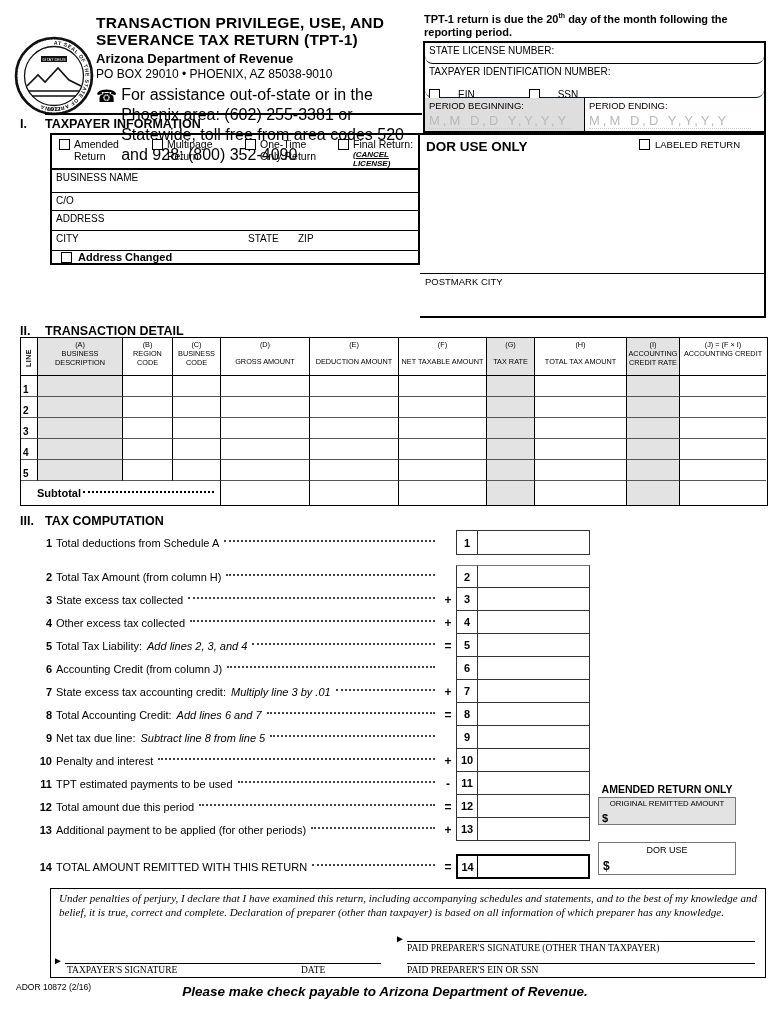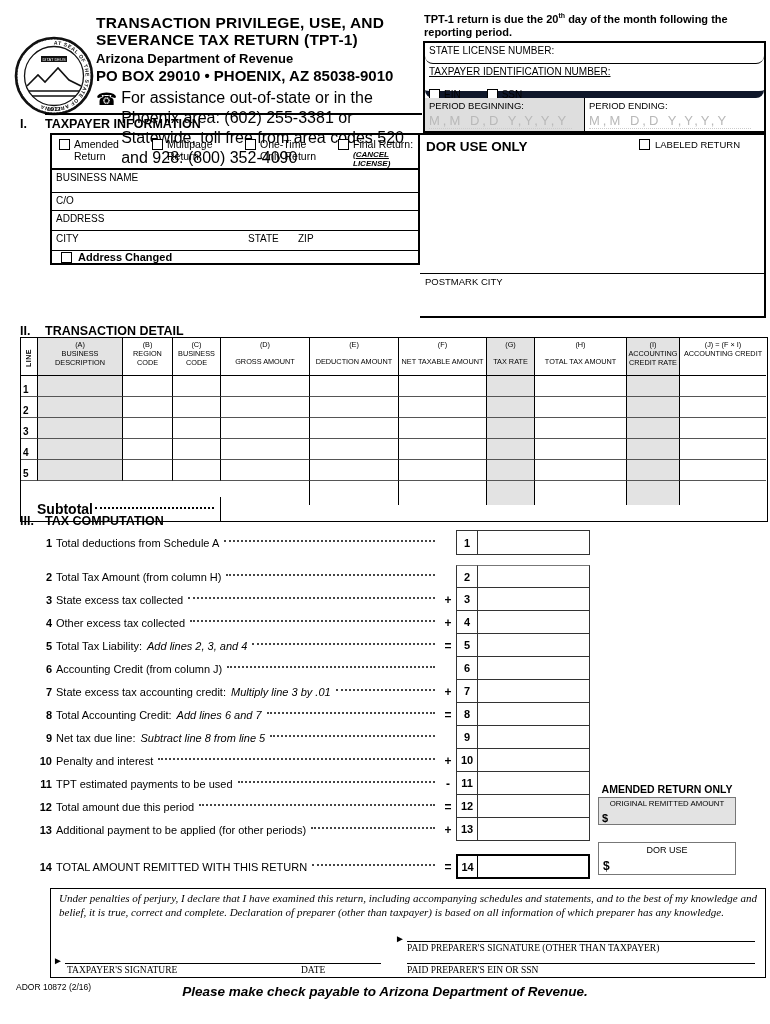--- a/index.html
+++ b/index.html
@@ -6,37 +6,37 @@
   #page{position:relative;width:770px;height:1024px;background:#fff;color:#000;
         font-family:"Liberation Sans",sans-serif;overflow:hidden;}
   .abs{position:absolute;}
   .cb{display:inline-block;width:11px;height:11px;border:1.5px solid #000;background:#fff;
       box-sizing:border-box;flex:none;}
   
   #seal{left:14px;top:36px;width:80px;height:80px;}
   #title-block{left:96px;top:14px;width:330px;line-height:1.12;}
   .ttl{font-size:15.5px;font-weight:bold;letter-spacing:.2px;}
   .agency{font-size:13px;font-weight:bold;margin-top:3px;}
-  .po{font-size:15px;margin-top:2px;font-weight:bold;}
+  .po{font-size:12px;margin-top:2px;}
   .phone-wrap{display:flex;margin-top:3px;}
   .phone-ic{font-size:17px;line-height:1;margin:3px 4px 0 0;}
   .phone-lines{font-size:16px;line-height:1.25;}
   #rule1{left:45px;top:113px;width:377px;border-top:2px solid #000;height:0;}
   .sec-head{display:flex;font-size:12.5px;font-weight:bold;}
   .sec-num{width:25px;flex:none;}
   #sec1-head{left:20px;top:117px;}
   
   #due-note{left:424px;top:12px;width:342px;font-size:11px;font-weight:bold;line-height:1.2;}
   #due-note sup{font-size:7px;vertical-align:super;}
   #license-box{left:423px;top:41px;width:343px;height:92px;border:2px solid #000;
                box-sizing:border-box;display:flex;flex-direction:column;}
   .lb-row{padding:2px 4px;font-size:10px;box-sizing:border-box;border-radius:8px;}
   #lb-r1{height:30px;border-bottom:1px solid #000;}
-  #lb-r2{height:34px;border-bottom:7px solid #0f172a;text-decoration:underline;}
-  .ein-row{display:flex;align-items:center;margin-top:12px;font-size:10px;}
+  #lb-r2{height:34px;border-bottom:1px solid #0f172a;}
+  .ein-row{display:flex;align-items:center;margin-top:12px;font-size:10px;gap:14px;}
   .ein-row .cb{margin-right:4px;}
   .ein-row .gap{width:26px;}
   #lb-r3{flex:1;display:flex;padding:0;}
   .period-cell{box-sizing:border-box;padding:2px 4px;font-size:9.5px;}
   #period-beg{width:160px;background:#dedede;border-right:1px solid #000;}
   #period-end{flex:1;}
   .mmdd{display:block;margin-top:2px;font-size:13px;color:#b9b9b9;letter-spacing:3px;
         border-bottom:1px dotted #ccc;width:95%;}
   
   #tp-left{left:50px;top:133px;width:370px;height:132px;border:2px solid #000;
@@ -73,21 +73,21 @@
   .th{border-right:1px solid #000;border-bottom:1px solid #000;font-size:7.3px;text-align:center;
       padding-top:2px;box-sizing:border-box;line-height:1.25;height:38px;}
   .sh{background:#e3e3e3;}
   .th.last,.td.last{border-right:none;}
   .line-hd{display:flex;align-items:center;justify-content:center;}
   .vert{writing-mode:vertical-rl;transform:rotate(180deg);font-size:7px;font-weight:bold;letter-spacing:.5px;}
   .td{border-right:1px solid #000;border-bottom:1px solid #555;height:21px;box-sizing:border-box;}
   .td.ln{font-size:10px;font-weight:bold;display:flex;align-items:flex-end;padding:0 0 1px 2px;}
   .sub-row .td{height:24px;border-bottom:none;}
   .sub-lbl{grid-column:1 / span 4;display:flex;align-items:center;padding-left:16px;
-           font-size:14px;font-weight:bold;border-right:1px solid #000;box-sizing:border-box;margin-top:16px;}
+           font-size:11px;font-weight:bold;border-right:1px solid #000;box-sizing:border-box;}
   .sub-lead{flex:1;border-bottom:2px dotted #000;margin:0 6px 3px 2px;}
   
   #sec3-head{left:20px;top:514px;}
   #comp{left:30px;top:530px;width:560px;}
   .crow{display:flex;align-items:center;height:23px;}
   .crow.single{height:25px;}
   .crow.total{height:25px;margin-top:13px;}
   #stack{margin-top:10px;}
   .cnum{width:22px;flex:none;text-align:right;font-weight:bold;font-size:11px;margin-right:4px;}
   .ctext{font-size:11px;white-space:nowrap;}

